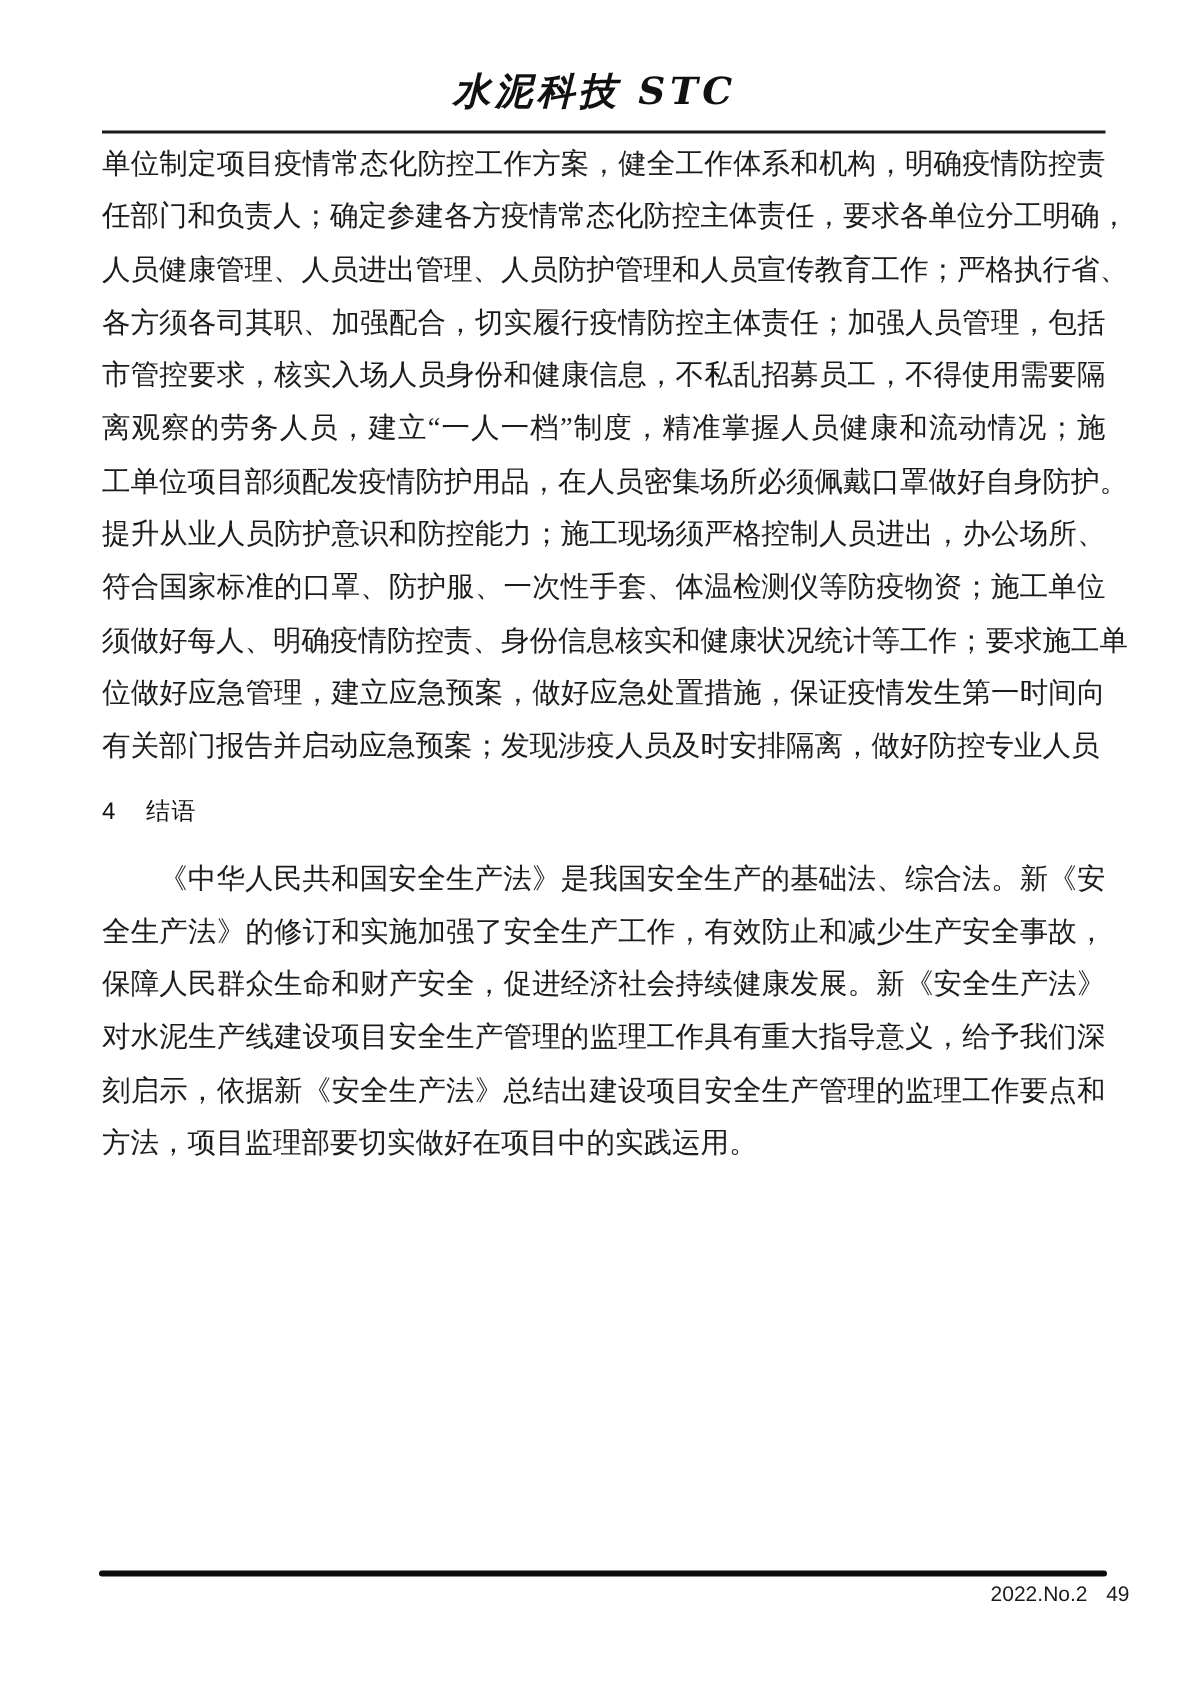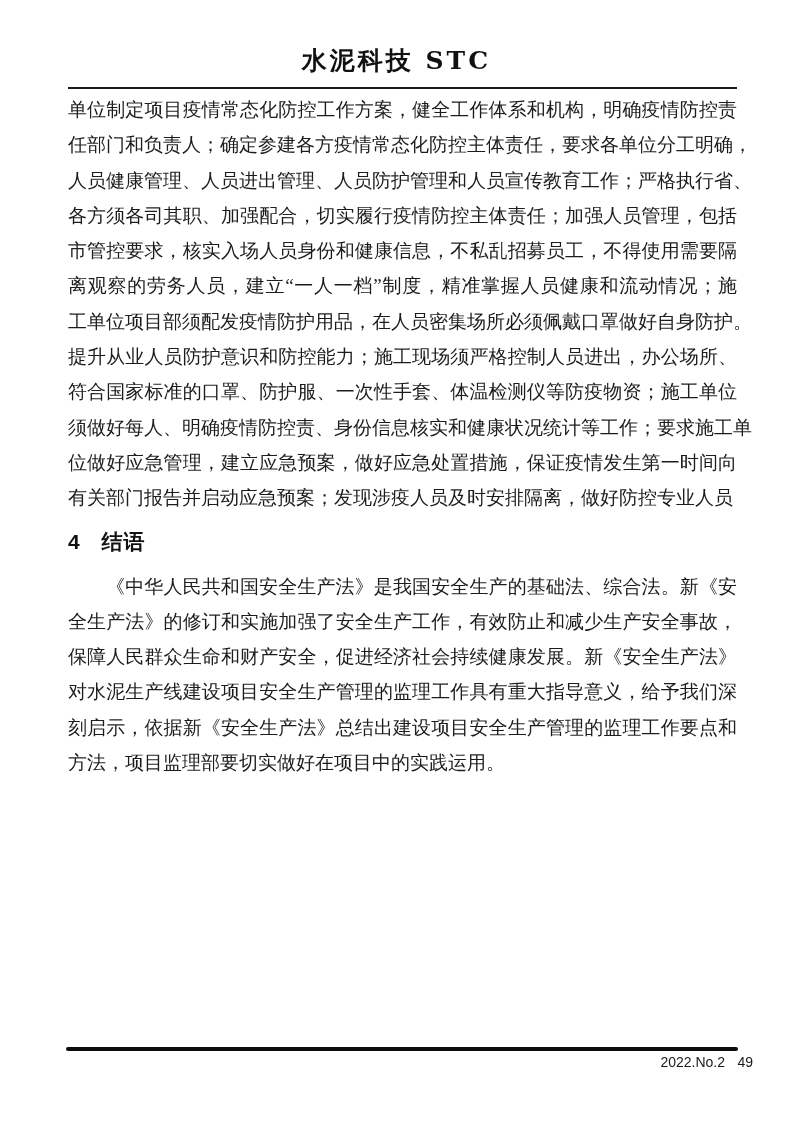--- a/index.html
+++ b/index.html
@@ -16,20 +16,21 @@
     font-family: "Liberation Serif", "DejaVu Serif", serif;
     overflow: hidden;
   }
   .header-title {
     position: absolute;
     top: 44px;
     left: 0;
     width: 100%;
     text-align: center;
     font-family: "DejaVu Serif", "Liberation Serif", serif;
+    font-style: italic;
     font-weight: bold;
     font-size: 25px;
     letter-spacing: 3px;
     color: #111111;
     white-space: nowrap;
   }
   .header-rule {
     position: absolute;
     top: 87px;
     left: 68px;
@@ -56,22 +57,22 @@
     text-align-last: left;
   }
   .para-indent .line:first-child {
     text-indent: 2em;
   }
   .section-heading {
     margin-top: 11px;
     height: 30px;
     line-height: 30px;
     font-family: "Liberation Sans", "DejaVu Sans", sans-serif;
-    font-weight: bold;
-    font-size: 21px;
+    font-weight: normal;
+    font-size: 16px;
     color: #111111;
   }
   .section-heading .heading-number {
     display: inline-block;
   }
   .section-heading .heading-title {
     display: inline-block;
     margin-left: 16px;
     letter-spacing: 1px;
   }

